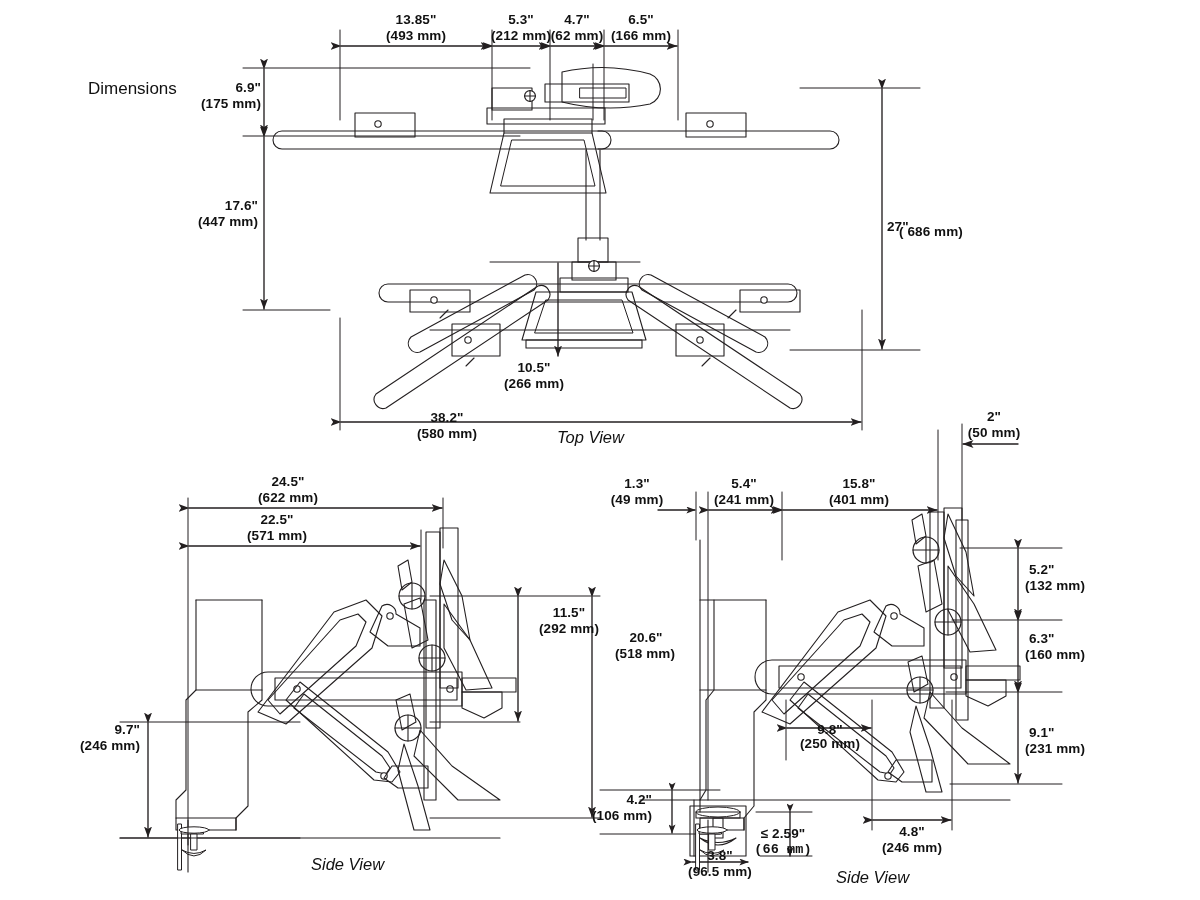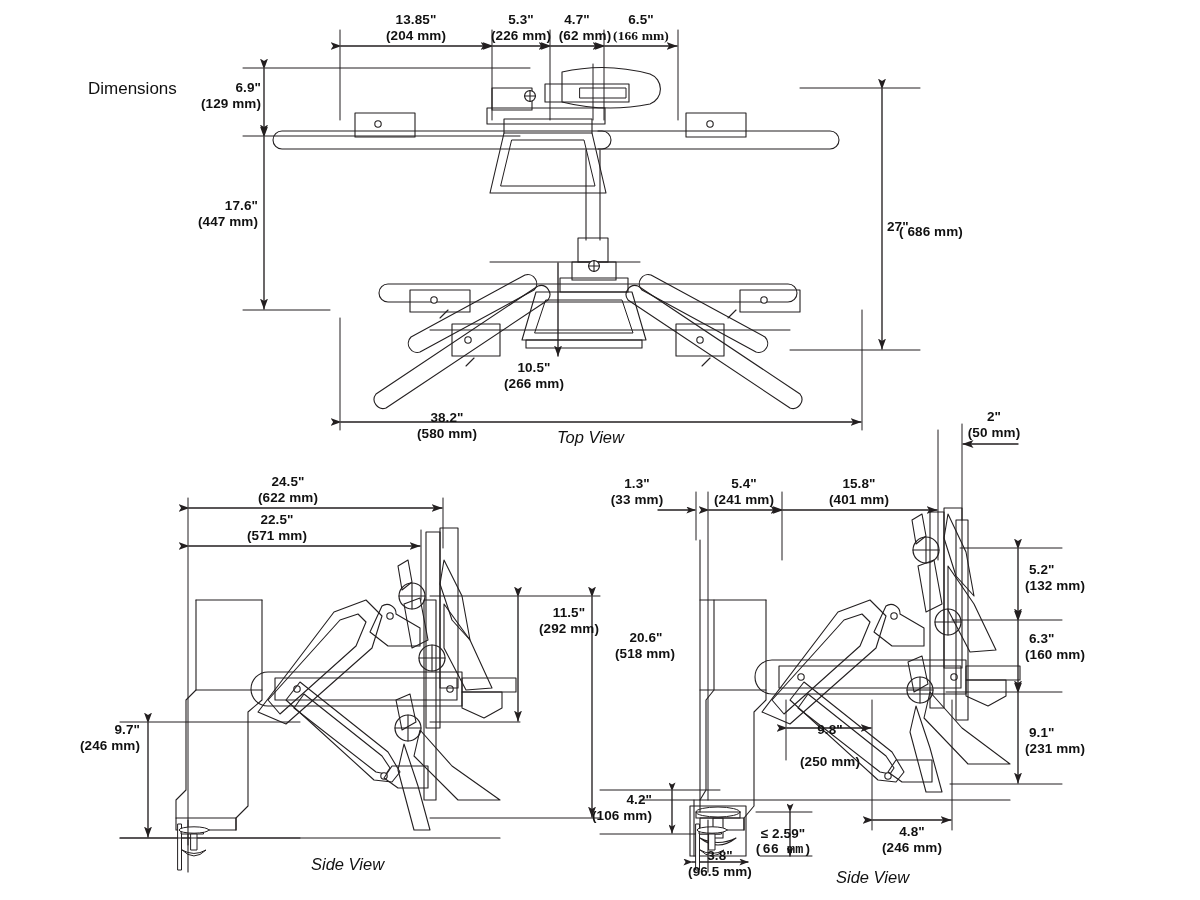--- a/index.html
+++ b/index.html
@@ -343,33 +343,33 @@
       <path d="M930,692 L962,728 L1010,764 L968,764 L924,718 z"></path>
       <path d="M948,514 L966,552 L974,596 L956,576 L944,538 z"></path>
       <path d="M916,706 L930,748 L942,792 L926,792 L910,732 z"></path>
     </g>
     </g>
   </svg>
 
   <div class="title-lab" style="left:88px;top:79px;">Dimensions</div>
 
   <div class="dimtxt" style="left:366px;top:12px;width:100px;">13.85"</div>
-  <div class="dimtxt" style="left:366px;top:28px;width:100px;">(204 mm)</div>
+  <div class="dimtxt" style="left:366px;top:28px;width:100px;">(493 mm)</div>
 
   <div class="dimtxt" style="left:471px;top:12px;width:100px;">5.3"</div>
-  <div class="dimtxt" style="left:471px;top:28px;width:100px;">(226 mm)</div>
+  <div class="dimtxt" style="left:471px;top:28px;width:100px;">(212 mm)</div>
 
   <div class="dimtxt" style="left:527px;top:12px;width:100px;">4.7"</div>
-  <div class="dimtxt" style="left:531px;top:28px;width:92px;padding-left:8px;">(62 mm)</div>
+  <div class="dimtxt" style="left:531px;top:28px;width:92px;">(62 mm)</div>
 
   <div class="dimtxt" style="left:591px;top:12px;width:100px;">6.5"</div>
-  <div class="dimtxt" style="left:591px;top:28px;width:100px;font-family:Liberation Serif, serif;">(166 mm)</div>
+  <div class="dimtxt" style="left:591px;top:28px;width:100px;">(166 mm)</div>
 
   <div class="dimtxt" style="left:183px;top:80px;width:78px;text-align:right;">6.9"</div>
-  <div class="dimtxt" style="left:163px;top:96px;width:98px;text-align:right;">(129 mm)</div>
+  <div class="dimtxt" style="left:163px;top:96px;width:98px;text-align:right;">(175 mm)</div>
 
   <div class="dimtxt" style="left:180px;top:198px;width:78px;text-align:right;">17.6"</div>
   <div class="dimtxt" style="left:160px;top:214px;width:98px;text-align:right;">(447 mm)</div>
 
   <div class="dimtxt" style="left:887px;top:219px;width:100px;text-align:left;">27"</div>
   <div class="dimtxt" style="left:887px;top:224px;width:120px;text-align:left;margin-left:12px;">( 686 mm)</div>
 
   <div class="dimtxt" style="left:479px;top:360px;width:110px;">10.5"</div>
   <div class="dimtxt" style="left:479px;top:376px;width:110px;">(266 mm)</div>
 
@@ -398,33 +398,33 @@
 
   <div class="dimtxt" style="left:668px;top:848px;width:104px;">3.8"</div>
   <div class="dimtxt" style="left:662px;top:864px;width:116px;">(96.5 mm)</div>
 
   <div class="dimtxt lte" style="left:728px;top:826px;width:110px;">≤ 2.59"</div>
   <div class="dimtxt" style="left:728px;top:842px;width:110px;font-family:Liberation Mono, monospace;">(66 mm)</div>
 
   <div class="viewlab" style="left:311px;top:855px;">Side View</div>
 
   <div class="dimtxt" style="left:592px;top:476px;width:90px;">1.3"</div>
-  <div class="dimtxt" style="left:584px;top:492px;width:106px;">(33  mm)</div>
+  <div class="dimtxt" style="left:584px;top:492px;width:106px;">(49  mm)</div>
 
   <div class="dimtxt" style="left:694px;top:476px;width:100px;">5.4"</div>
   <div class="dimtxt" style="left:690px;top:492px;width:108px;">(241 mm)</div>
 
   <div class="dimtxt" style="left:806px;top:476px;width:106px;">15.8"</div>
   <div class="dimtxt" style="left:806px;top:492px;width:106px;">(401 mm)</div>
 
   <div class="dimtxt" style="left:948px;top:409px;width:92px;">2"</div>
   <div class="dimtxt" style="left:942px;top:425px;width:104px;">(50 mm)</div>
 
   <div class="dimtxt" style="left:780px;top:722px;width:100px;">9.8"</div>
-  <div class="dimtxt" style="left:774px;top:754px;width:112px;">(250 mm)</div>
+  <div class="dimtxt" style="left:774px;top:736px;width:112px;">(250 mm)</div>
 
   <div class="dimtxt" style="left:862px;top:824px;width:100px;">4.8"</div>
   <div class="dimtxt" style="left:856px;top:840px;width:112px;">(246 mm)</div>
 
   <div class="dimtxt" style="left:1029px;top:562px;width:90px;text-align:left;">5.2"</div>
   <div class="dimtxt" style="left:1025px;top:578px;width:110px;text-align:left;">(132 mm)</div>
 
   <div class="dimtxt" style="left:1029px;top:631px;width:90px;text-align:left;">6.3"</div>
   <div class="dimtxt" style="left:1025px;top:647px;width:110px;text-align:left;">(160 mm)</div>
 

